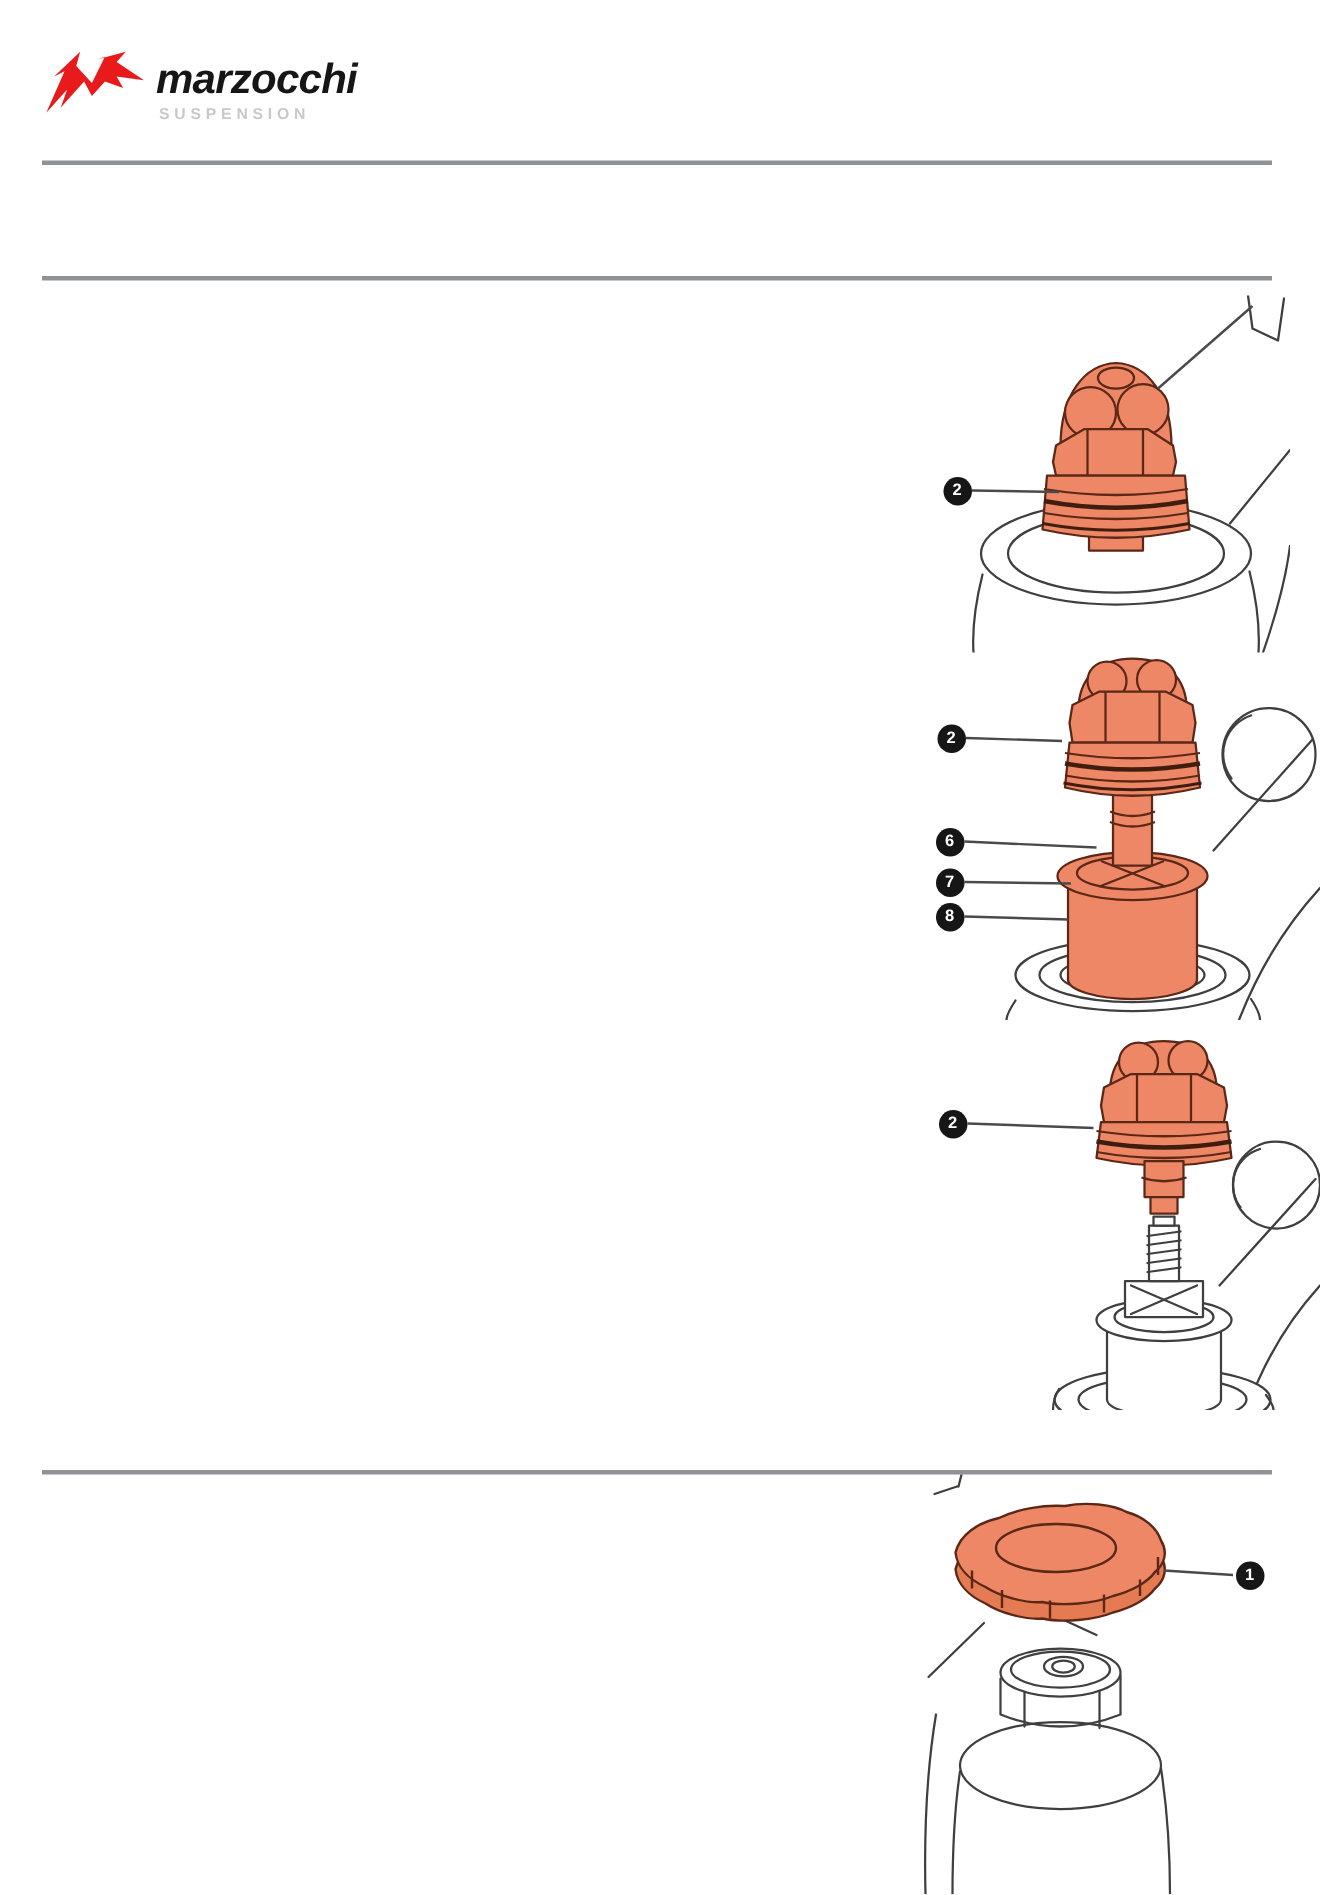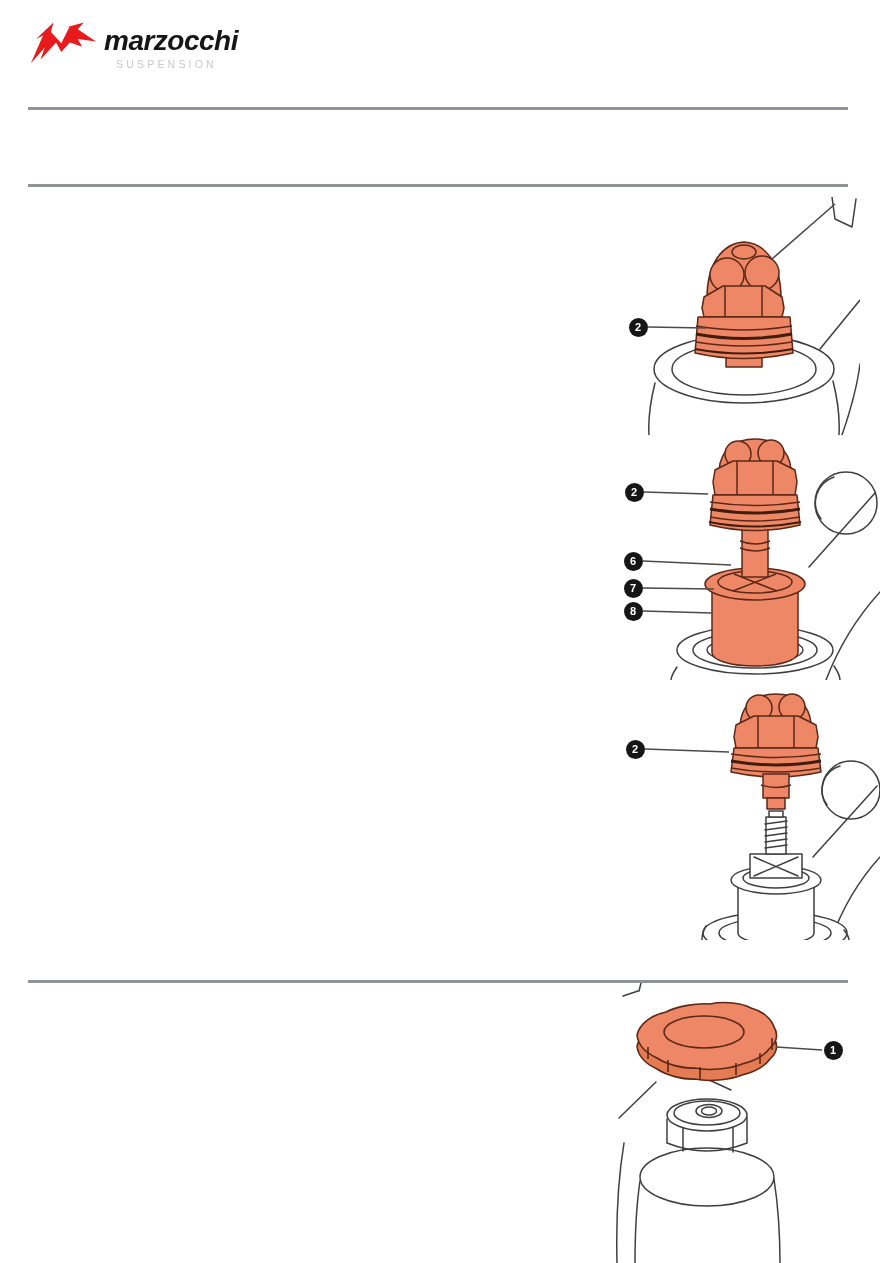--- a/index.html
+++ b/index.html
@@ -1,22 +1,22 @@
 <!DOCTYPE html>
 <html><head>
 <meta charset="utf-8">
 <style>
   html,body{margin:0;padding:0;background:#fff;}
   .page{position:relative;width:893px;height:1263px;background:#ffffff;overflow:hidden;
         font-family:"Liberation Sans",sans-serif;}
   .rule{position:absolute;left:28px;width:820px;height:3px;background:#8f9296;}
-  .logo{position:absolute;left:30px;top:20px;display:flex;align-items:center;}
+  .logo{position:absolute;left:30px;top:32px;display:flex;align-items:center;}
   .logo-text{margin-left:8px;margin-top:6px;}
   .brand{font-style:italic;font-weight:bold;font-size:28px;line-height:1;color:#161616;letter-spacing:-0.5px;}
-  .tagline{font-size:10.5px;font-weight:normal;letter-spacing:3.2px;color:#c9c9c9;margin-top:3px;margin-left:12px;}
+  .tagline{font-size:10.5px;font-weight:bold;letter-spacing:3.2px;color:#c9c9c9;margin-top:3px;margin-left:2px;}
   .fig{position:absolute;}
   .fig svg{position:absolute;left:0;top:0;display:block;}
   .badge{position:absolute;width:19px;height:19px;border-radius:50%;background:#161616;color:#ffffff;
          font-size:11px;font-weight:bold;display:flex;align-items:center;justify-content:center;z-index:3;}
 </style>
 </head>
 <body>
 
 <div class="page">
 

